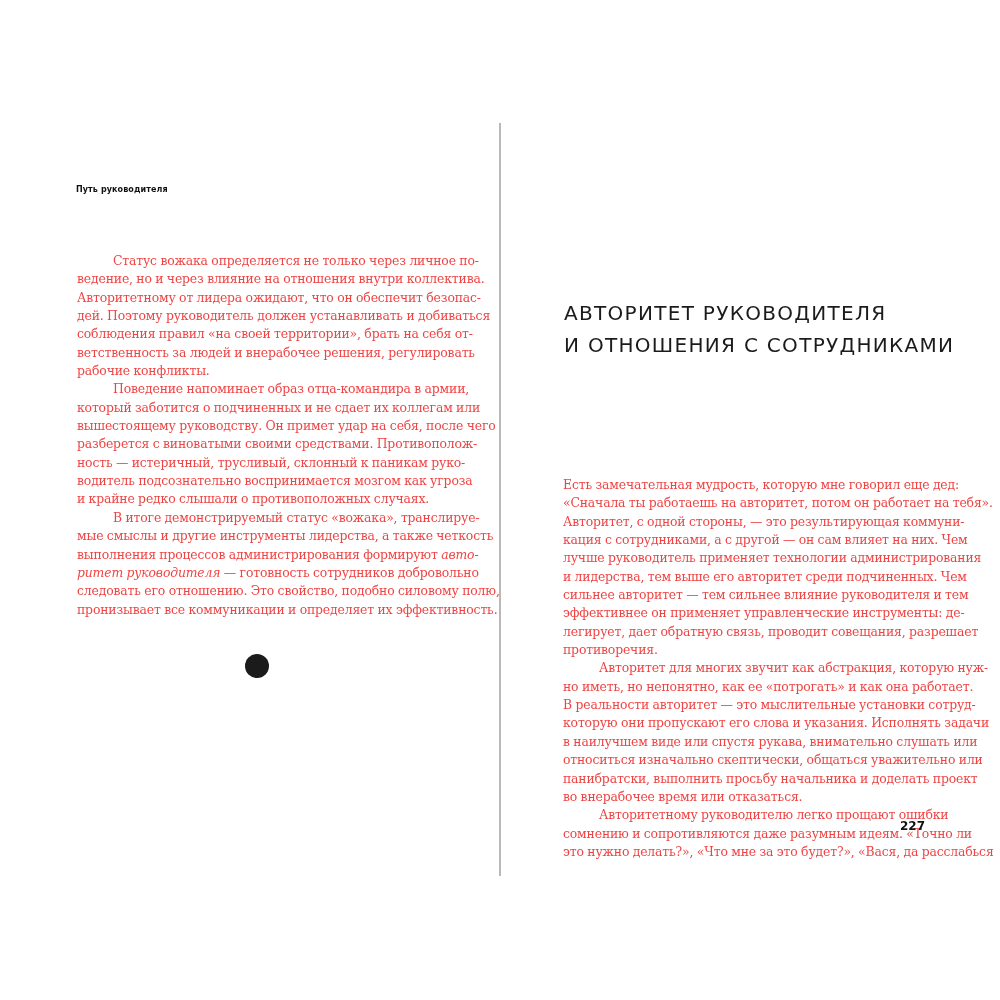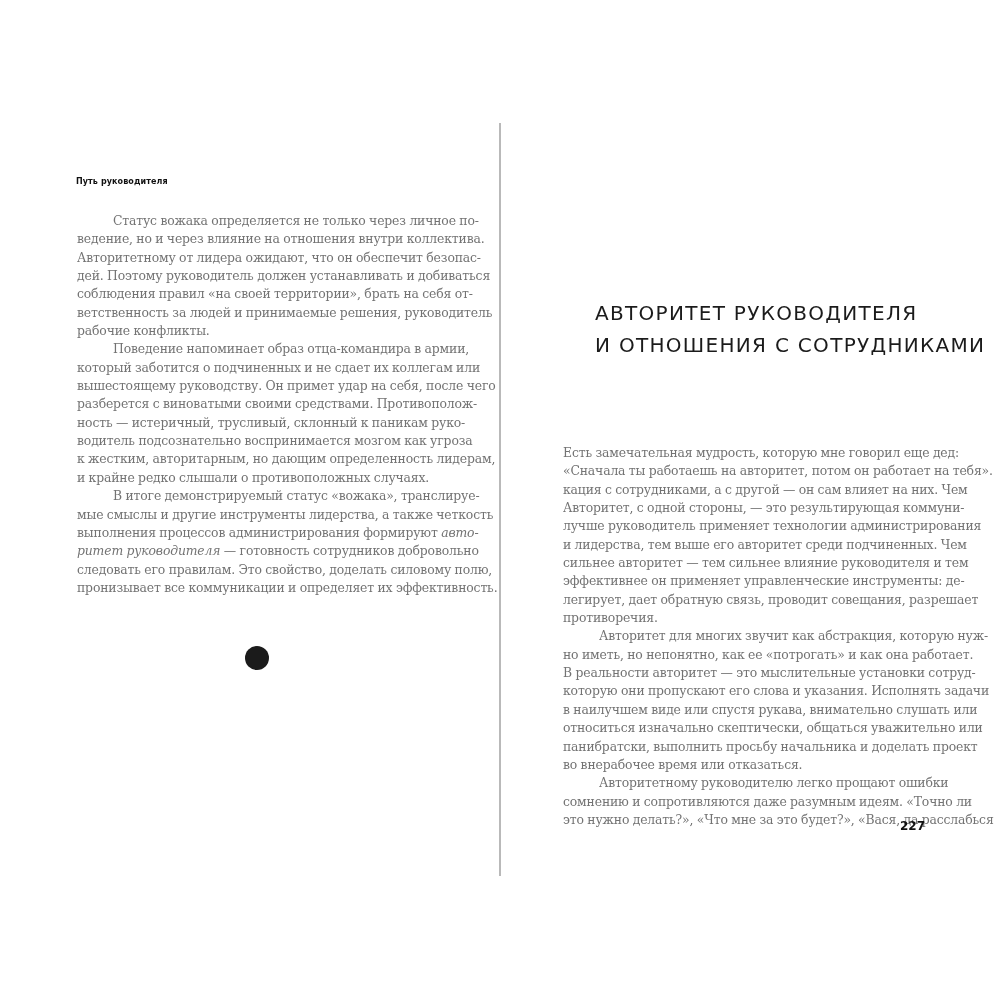--- a/index.html
+++ b/index.html
@@ -14,21 +14,21 @@
       overflow: hidden;
       color: #1a1a1a;
     }
     .spread {
       position: absolute;
       left: 0; top: 0;
       width: 1000px; height: 1000px;
     }
     .page {
       position: absolute;
-      top: 0;
+      top: 8px;
       height: 779px;
     }
     .page-left { left: 0; width: 500px; }
 
     .divider {
       position: absolute;
       left: 499px;
       top: 123px;
       width: 2px;
       height: 753px;
@@ -45,25 +45,26 @@
       letter-spacing: 0.1px;
       color: #111;
       white-space: nowrap;
     }
 
     .body-text {
       position: absolute;
       font-family: "DejaVu Serif", serif;
       font-size: 12.4px;
       line-height: 18.35px;
-      color: #737373;
+      color: #ef4444;
       text-align: justify;
       hyphens: manual;
       letter-spacing: -0.15px;
       word-spacing: -0.3px;
+      margin-top: 32px;
     }
     .left-text {
       left: 77px;
       top: 212px;
       width: 360px;
     }
     .right-text {
       left: 563px;
       top: 444px;
       width: 362px;
@@ -90,21 +91,21 @@
       left: 245px;
       top: 646px;
       width: 24px;
       height: 24px;
       border-radius: 50%;
       background: #1b1b1b;
     }
 
     .chapter-title {
       position: absolute;
-      left: 595px;
+      left: 564px;
       top: 297px;
       font-family: "DejaVu Sans", sans-serif;
       font-weight: normal;
       font-size: 20px;
       line-height: 32px;
       letter-spacing: 1.3px;
       color: #1b1b1b;
       white-space: nowrap;
     }
     .chapter-title span { display: block; }
@@ -129,59 +130,58 @@
   <div class="page page-left">
     <div class="running-head">Путь руководителя</div>
 
     <div class="body-text left-text">
       <p>
         <span class="line first">Статус вожака определяется не только через личное по-</span>
         <span class="line">ведение, но и через влияние на отношения внутри коллектива.</span>
         <span class="line">Авторитетному от лидера ожидают, что он обеспечит безопас-</span>
         <span class="line">дей. Поэтому руководитель должен устанавливать и добиваться</span>
         <span class="line">соблюдения правил «на своей территории», брать на себя от-</span>
-        <span class="line">ветственность за людей и принимаемые решения, руководитель</span>
+        <span class="line">ветственность за людей и внерабочее решения, регулировать</span>
         <span class="line last">рабочие конфликты.</span>
       </p>
       <p>
         <span class="line first">Поведение напоминает образ отца-командира в армии,</span>
         <span class="line">который заботится о подчиненных и не сдает их коллегам или</span>
         <span class="line">вышестоящему руководству. Он примет удар на себя, после чего</span>
         <span class="line">разберется с виноватыми своими средствами. Противополож-</span>
         <span class="line">ность — истеричный, трусливый, склонный к паникам руко-</span>
         <span class="line">водитель подсознательно воспринимается мозгом как угроза</span>
-        <span class="line">к жестким, авторитарным, но дающим определенность лидерам,</span>
         <span class="line last">и крайне редко слышали о противоположных случаях.</span>
       </p>
       <p>
         <span class="line first">В итоге демонстрируемый статус «вожака», транслируе-</span>
         <span class="line">мые смыслы и другие инструменты лидерства, а также четкость</span>
         <span class="line"><span>выполнения процессов администрирования формируют</span> <em>авто-</em></span>
         <span class="line"><em>ритет руководителя</em><span> — готовность сотрудников добровольно</span></span>
-        <span class="line">следовать его правилам. Это свойство, доделать силовому полю,</span>
+        <span class="line">следовать его отношению. Это свойство, подобно силовому полю,</span>
         <span class="line last">пронизывает все коммуникации и определяет их эффективность.</span>
       </p>
     </div>
 
     <div class="dot"></div>
   </div>
 
   <div class="divider"></div>
 
   <div class="chapter-title">
     <span>АВТОРИТЕТ РУКОВОДИТЕЛЯ</span>
     <span>И ОТНОШЕНИЯ С СОТРУДНИКАМИ</span>
   </div>
 
   <div class="body-text right-text">
     <p>
       <span class="line">Есть замечательная мудрость, которую мне говорил еще дед:</span>
       <span class="line">«Сначала ты работаешь на авторитет, потом он работает на тебя».</span>
+      <span class="line">Авторитет, с одной стороны, — это результирующая коммуни-</span>
       <span class="line">кация с сотрудниками, а с другой — он сам влияет на них. Чем</span>
-      <span class="line">Авторитет, с одной стороны, — это результирующая коммуни-</span>
       <span class="line">лучше руководитель применяет технологии администрирования</span>
       <span class="line">и лидерства, тем выше его авторитет среди подчиненных. Чем</span>
       <span class="line">сильнее авторитет — тем сильнее влияние руководителя и тем</span>
       <span class="line">эффективнее он применяет управленческие инструменты: де-</span>
       <span class="line">легирует, дает обратную связь, проводит совещания, разрешает</span>
       <span class="line last">противоречия.</span>
     </p>
     <p>
       <span class="line first">Авторитет для многих звучит как абстракция, которую нуж-</span>
       <span class="line">но иметь, но непонятно, как ее «потрогать» и как она работает.</span>

